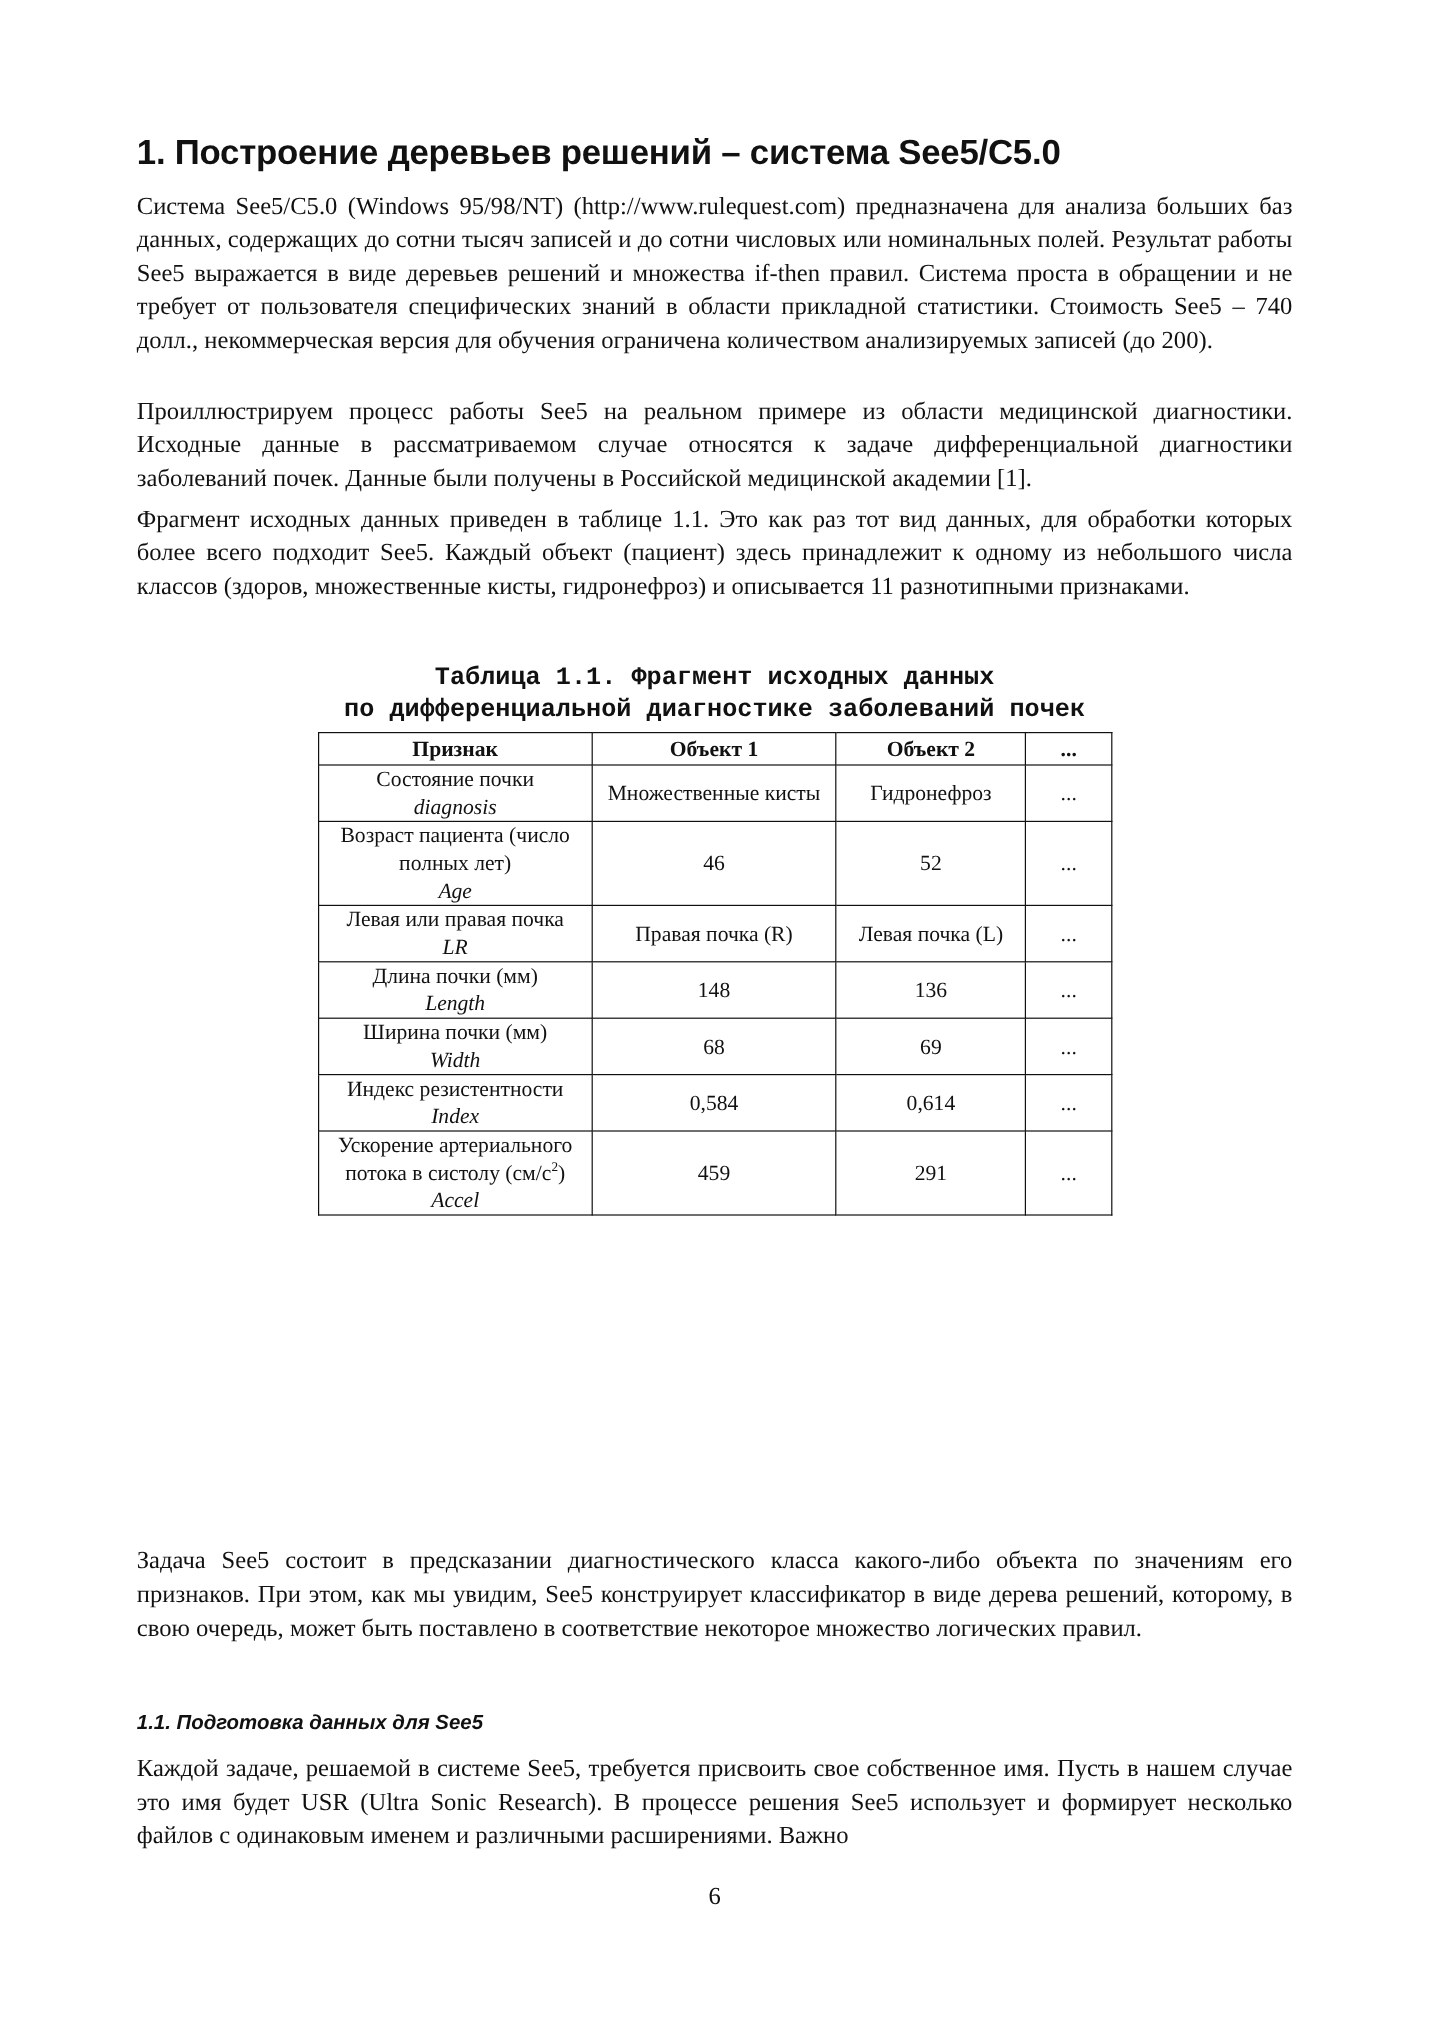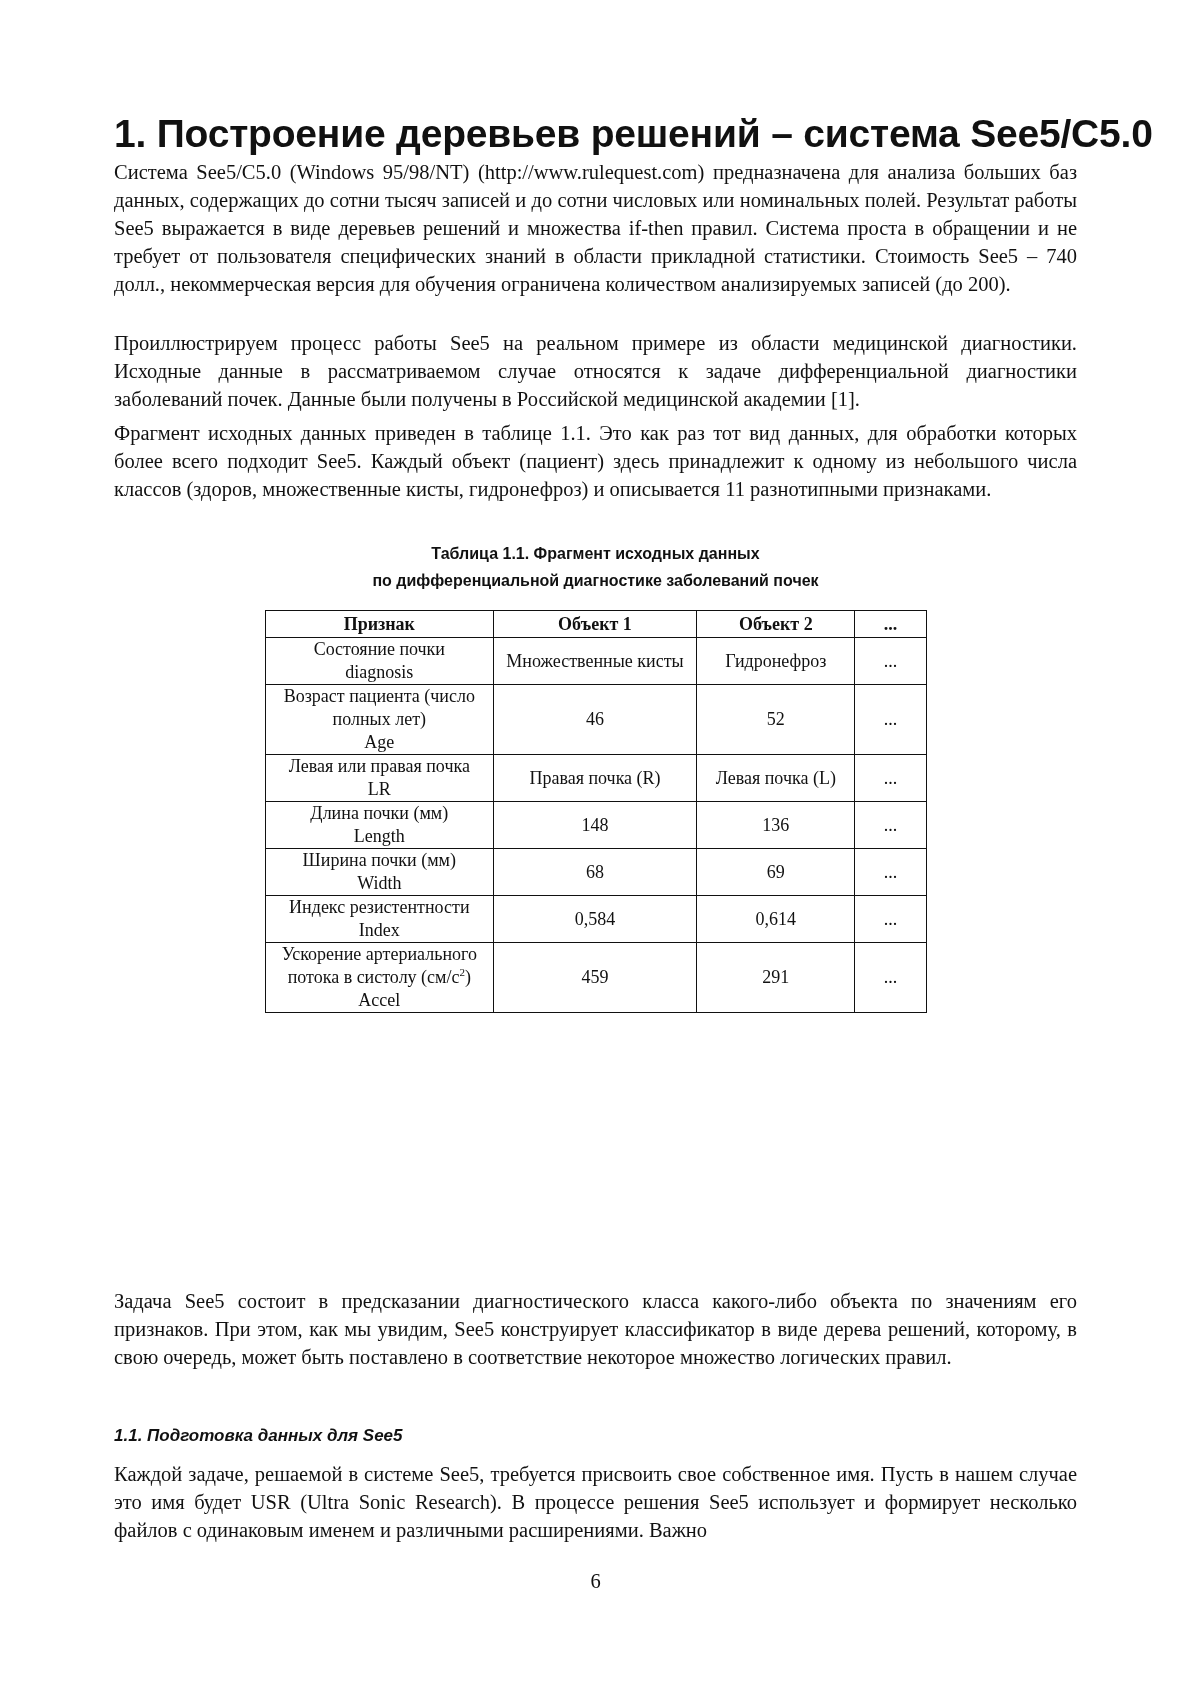--- a/index.html
+++ b/index.html
@@ -1,55 +1,55 @@
 <!DOCTYPE html>
 <html><head>
 <meta charset="utf-8">
 <style>
   html, body { margin: 0; padding: 0; background: #ffffff; }
   body { width: 1191px; height: 1684px; position: relative; overflow: hidden; color: #111; }
   .page { position: absolute; left: 114px; top: 0; width: 963px; }
   .h1 {
     position: absolute; left: 0; top: 112px; width: 963px;
-    font-family: "Liberation Sans", sans-serif; font-weight: bold; font-size: 39px;
+    font-family: "Liberation Sans", sans-serif; font-weight: bold; font-size: 29px;
     letter-spacing: -0.2px; margin: 0; white-space: nowrap;
   }
   .para {
     position: absolute; left: 0; width: 963px; margin: 0;
     font-family: "Liberation Serif", serif; font-size: 20.5px; line-height: 28px;
     text-align: justify; text-align-last: left;
   }
   .p1 { top: 158px; }
   .p2 { top: 329px; }
   .p3 { top: 419px; }
   .p4 { top: 1287px; }
   .p5 { top: 1460px; }
   .caption {
-    position: absolute; left: 0; top: 540px; width: 963px; text-align: center;
-    font-family: Liberation Sans, sans-serif; font-weight: bold; font-size: 16px; line-height: 27px;
+    position: absolute; left: 0; top: 552px; width: 963px; text-align: center;
+    font-family: Liberation Mono, monospace; font-weight: bold; font-size: 21px; line-height: 27px;
     margin: 0;
   }
   .h2 {
     position: absolute; left: 0; top: 1426px; margin: 0;
     font-family: "Liberation Sans", sans-serif; font-weight: bold; font-style: italic; font-size: 17px;
   }
   table.data {
     position: absolute; left: 151px; top: 610px; width: 662px;
     border-collapse: collapse;
     font-family: "Liberation Serif", serif; font-size: 18px; line-height: 23px;
   }
   table.data th, table.data td {
     border: 1.5px solid #111; text-align: center; vertical-align: middle; padding: 0 2px;
   }
   table.data th { font-weight: bold; height: 26px; }
   table.data col.c1 { width: 228px; }
   table.data col.c2 { width: 204px; }
   table.data col.c3 { width: 158px; }
   table.data col.c4 { width: 72px; }
-  .var { display: block; }
+  .var { font-style: italic; display: block; }
   .lbl { display: block; }
   .pagenum {
     position: absolute; left: 0; top: 1570px; width: 963px; text-align: center;
     font-family: "Liberation Serif", serif; font-size: 20.5px;
   }
   sup { font-size: 11px; line-height: 0; }
 </style>
 </head>
 <body>
 

